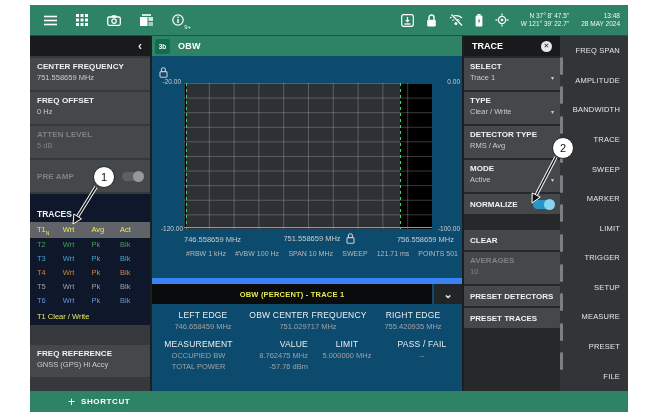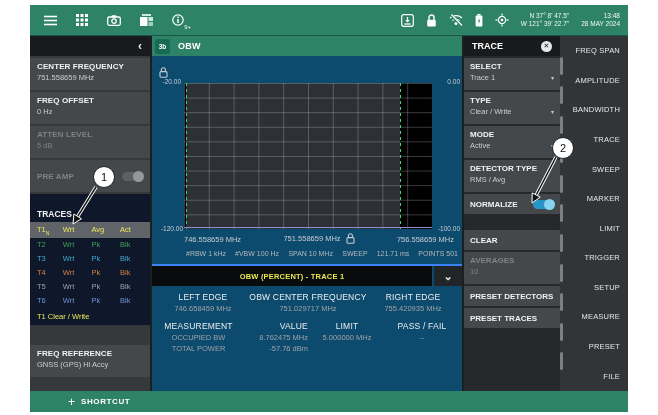--- a/index.html
+++ b/index.html
@@ -63,21 +63,21 @@
                       linear-gradient(to bottom, rgba(205,210,215,.28) 1px, transparent 1px);
      background-size:10% 100%, 100% 10%; }
   .obw-edge { position:absolute; top:0; bottom:0; width:1px;
      background:repeating-linear-gradient(to bottom, #3fd474 0 3px, transparent 3px 6px); }
   .obw-edge.left { left:1%; } .obw-edge.right { left:87%; }
   .trace-line { position:absolute; left:0; right:0; bottom:1px; height:1.5px; background:#938bcb; }
   .freqrow { display:flex; align-items:flex-end; padding:2px 8px 0 32px; font-size:7.5px; color:#c9cccf; flex:none; height:15px; }
   .freqrow .c { display:flex; align-items:center; gap:5px; }
   .settingsrow { display:flex; align-items:center; justify-content:space-between; padding:3px 4px 0 34px; font-size:7px; color:#b4b8ba; flex:none; height:16px; }
   .settingsrow .grp { display:flex; gap:9px; }
-  .obwbar-wrap { margin-top:4px; border-top:2px solid #3b82f6; display:flex; gap:2px; flex:none; }
+  .obwbar-wrap { margin-top:18px; border-top:6px solid #3b82f6; display:flex; gap:2px; flex:none; }
   .obwbar { flex:1; height:20px; background:#0a0b0c; display:flex; align-items:center; justify-content:center; }
   .obwbar .t { font-size:7.5px; font-weight:700; color:#e8e850; letter-spacing:.2px; }
   .obw-chevron { width:28px; height:20px; background:#222528; color:#e8eaeb; font-size:11px; font-weight:700; display:flex; align-items:center; justify-content:center; cursor:pointer; }
   .meas { flex:1; padding:6px 4px 0 6px; }
   .edges { display:flex; text-align:center; }
   .edges > div:nth-child(1){ width:30%; } .edges > div:nth-child(2){ width:40%; } .edges > div:nth-child(3){ width:30%; }
   .hdr { font-size:8.5px; color:#eceeef; letter-spacing:.2px; }
   .val2 { font-size:7.5px; color:#9fa3a6; margin-top:2px; }
   .mtable { margin-top:8px; }
   .mrow { display:flex; text-align:center; margin-top:2px; }
@@ -407,30 +407,30 @@
           </div>
       </div>
       <div class="tm-item">
         <div class="lbl">TYPE</div>
         <div class="vrow">
             <span class="val">Clear / Write</span>
           <span class="caret">▾</span>
           </div>
       </div>
       <div class="tm-item">
+        <div class="lbl">DETECTOR TYPE</div>
+        <div class="vrow">
+            <span class="val">RMS / Avg</span>
+          </div>
+      </div>
+      <div class="tm-item">
         <div class="lbl">MODE</div>
         <div class="vrow">
             <span class="val">Active</span>
           <span class="caret">▾</span>
-          </div>
-      </div>
-      <div class="tm-item">
-        <div class="lbl">DETECTOR TYPE</div>
-        <div class="vrow">
-            <span class="val">RMS / Avg</span>
           </div>
       </div>
       <div class="tm-item single">
         <div class="lbl">NORMALIZE</div>
         <span class="toggle on">
             <span class="knob"></span>
           </span>
       </div>
       <div class="tm-gap"></div>
       <div class="tm-item single">

